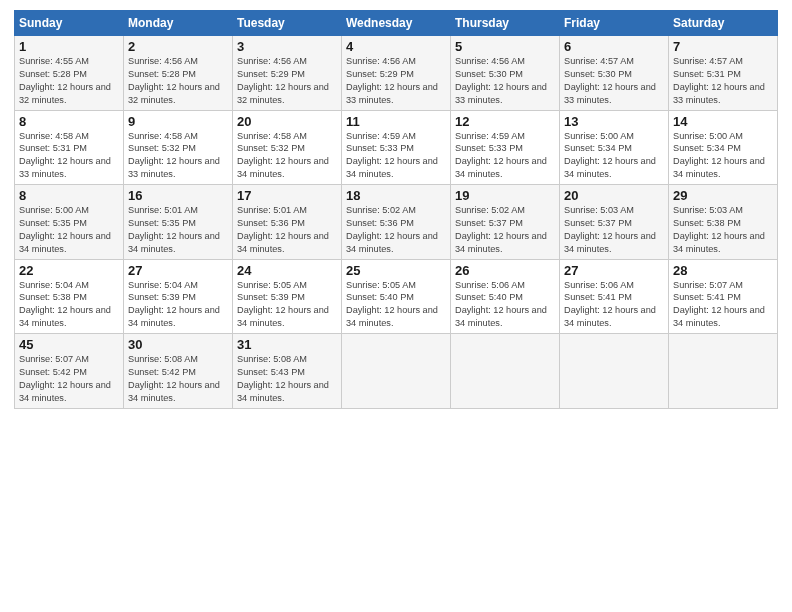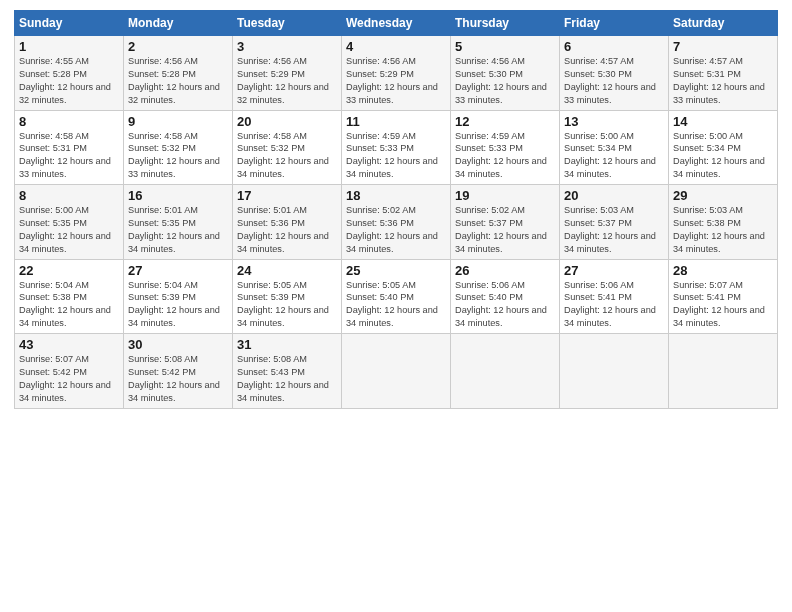--- a/index.html
+++ b/index.html
@@ -228,21 +228,21 @@
         <span class="day-num">27</span>
         <span class="day-info">Sunrise: 5:06 AM<br>Sunset: 5:41 PM<br>Daylight: 12 hours and 34 minutes.</span>
       </td>
           <td>
         <span class="day-num">28</span>
         <span class="day-info">Sunrise: 5:07 AM<br>Sunset: 5:41 PM<br>Daylight: 12 hours and 34 minutes.</span>
       </td>
         </tr>
         <tr>
           <td>
-        <span class="day-num">43</span>
+        <span class="day-num">45</span>
         <span class="day-info">Sunrise: 5:07 AM<br>Sunset: 5:42 PM<br>Daylight: 12 hours and 34 minutes.</span>
       </td>
           <td>
         <span class="day-num">30</span>
         <span class="day-info">Sunrise: 5:08 AM<br>Sunset: 5:42 PM<br>Daylight: 12 hours and 34 minutes.</span>
       </td>
           <td>
         <span class="day-num">31</span>
         <span class="day-info">Sunrise: 5:08 AM<br>Sunset: 5:43 PM<br>Daylight: 12 hours and 34 minutes.</span>
       </td>

